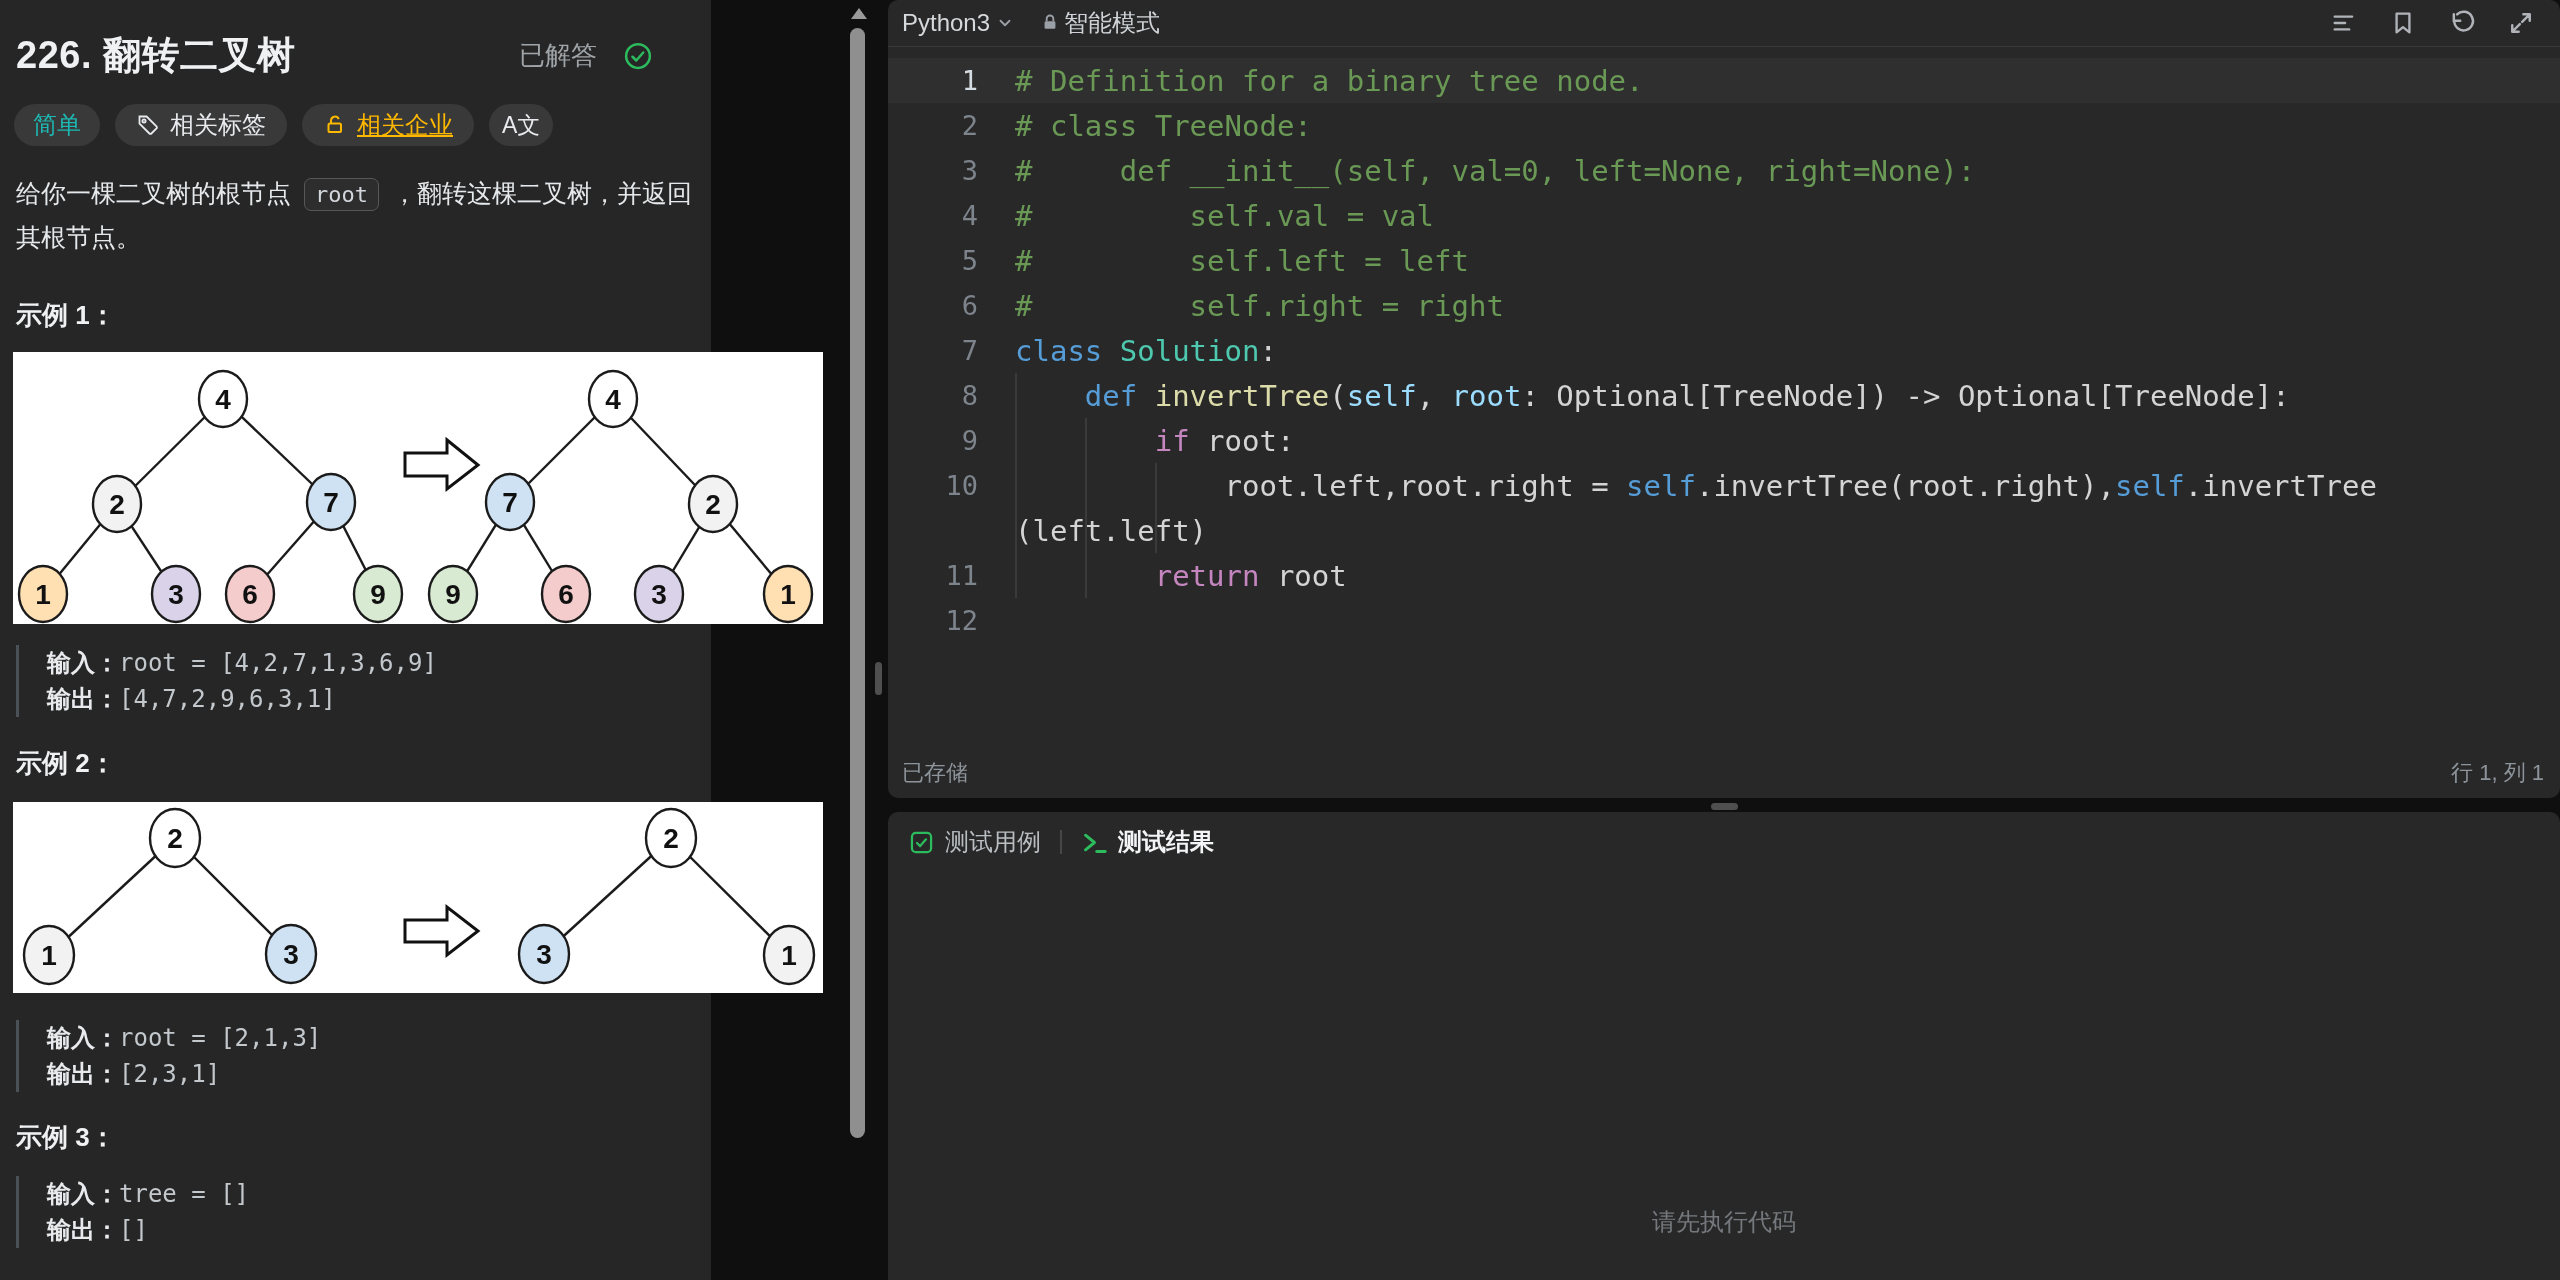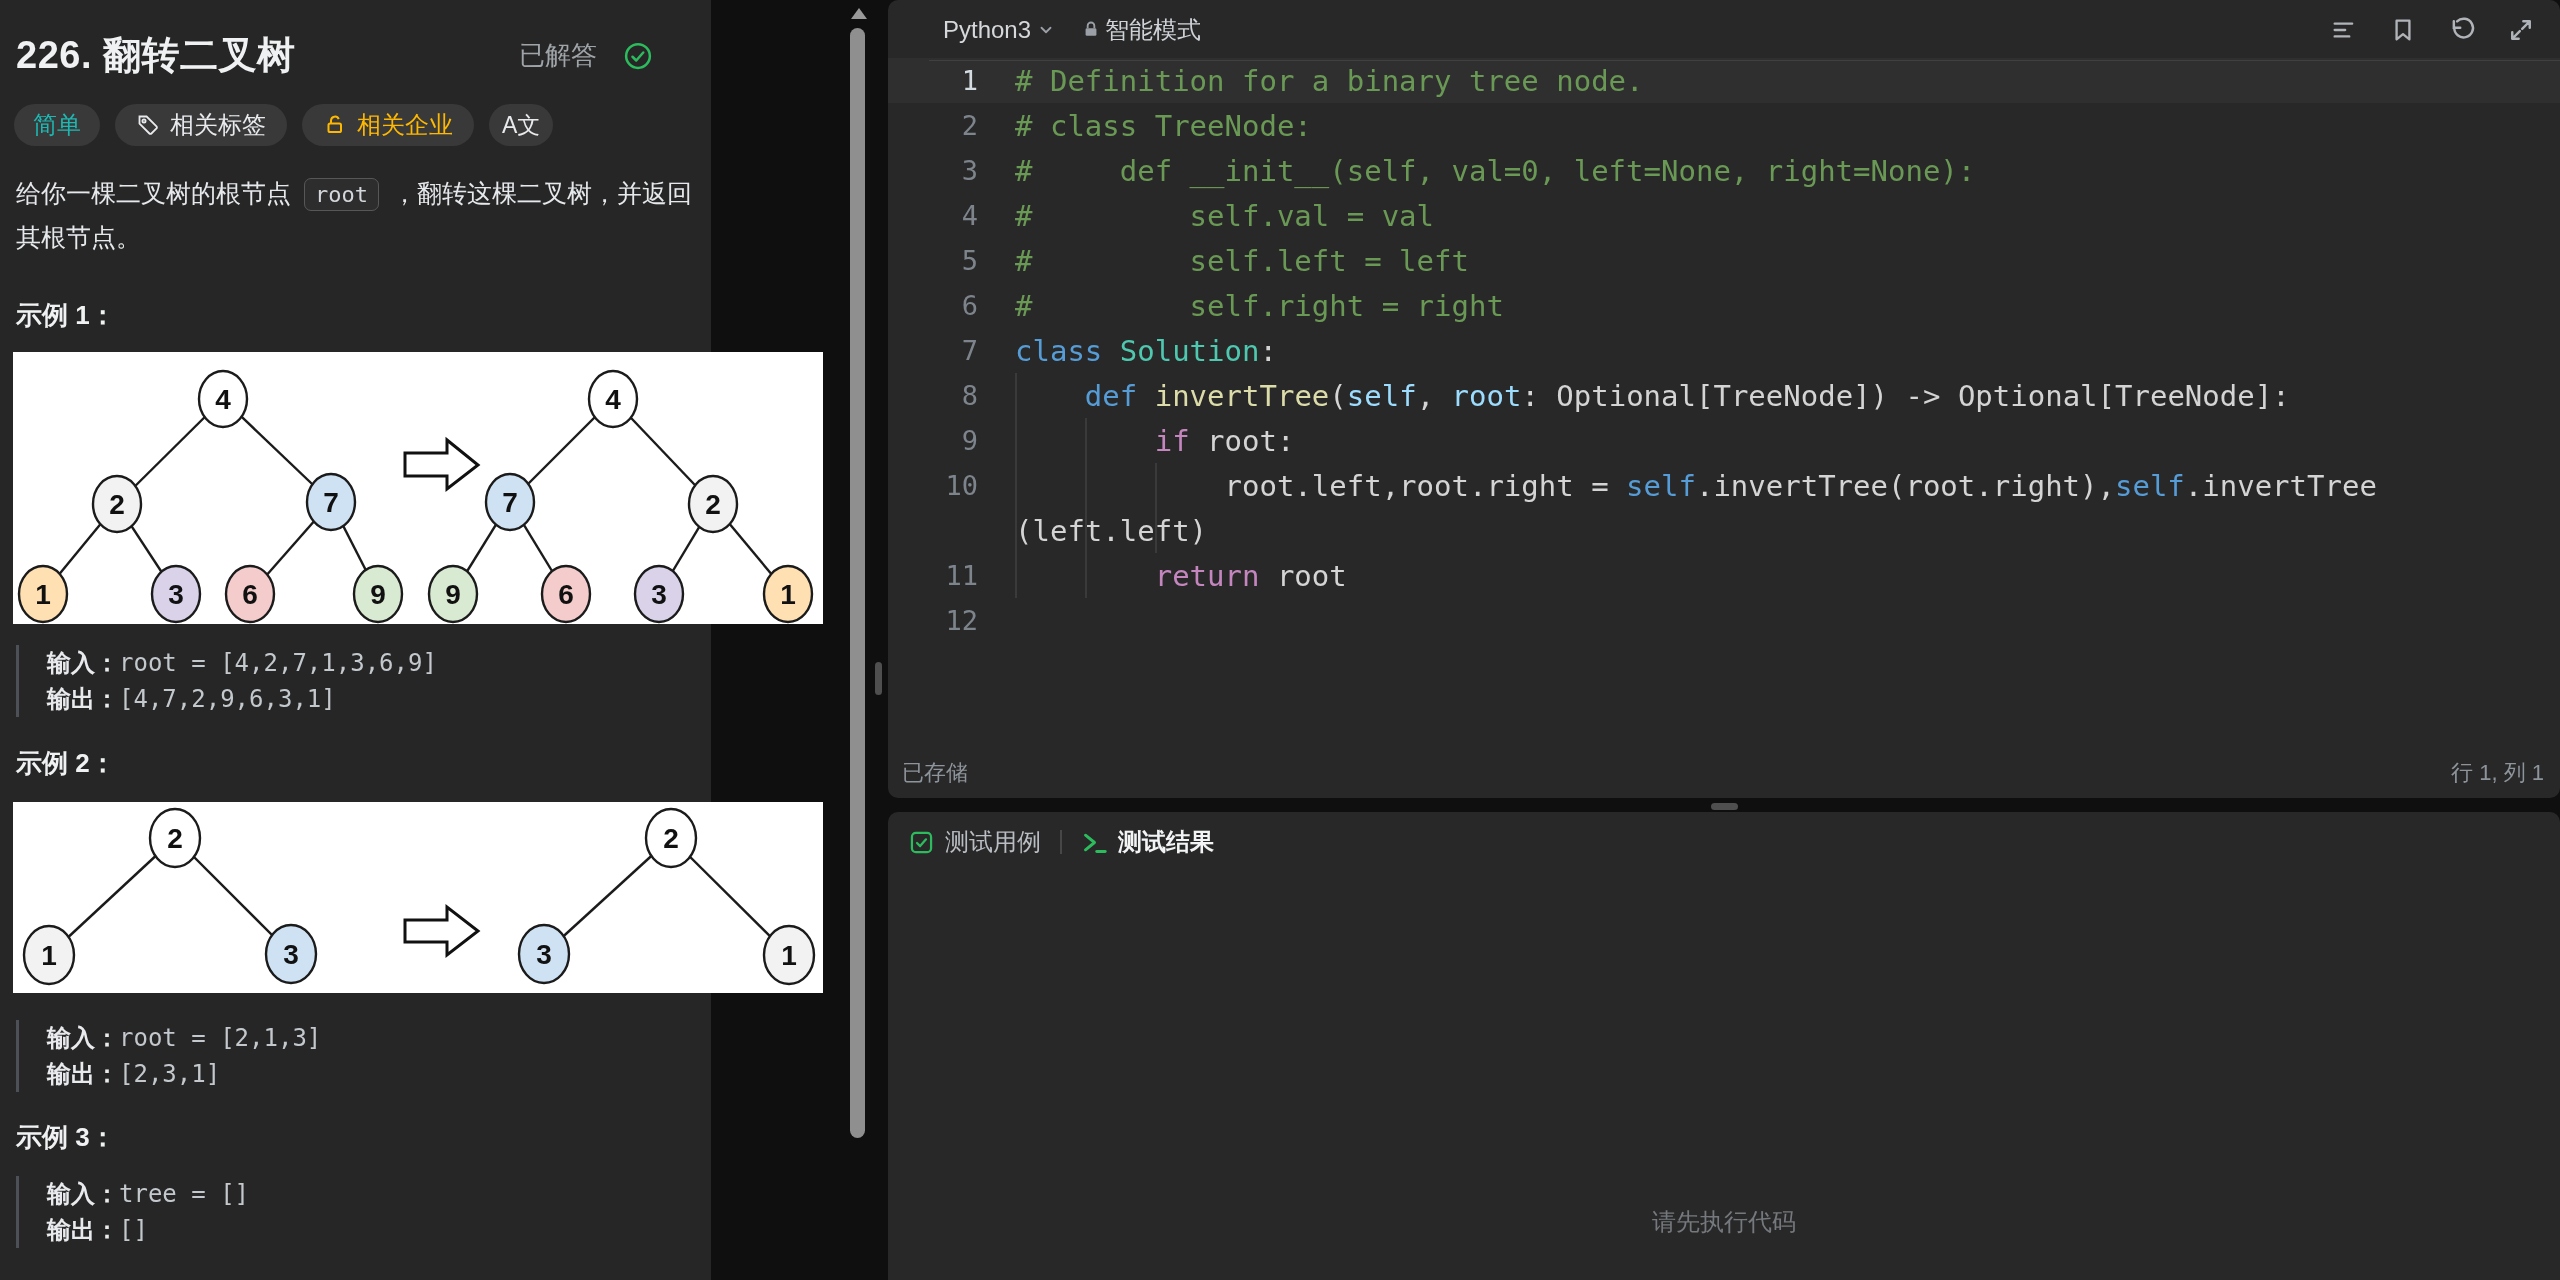--- a/index.html
+++ b/index.html
@@ -10,21 +10,21 @@
   .left-panel { position:absolute; left:0; top:0; width:711px; height:1280px;
                 background:#262626; }
   .problem-title { position:absolute; left:16px; top:30px; font-size:38px; font-weight:bold;
                    color:#eff1f3; letter-spacing:.5px; }
   .solved { position:absolute; right:58px; top:38px; display:flex; align-items:center; gap:26px; }
   .solved-text { font-size:26px; color:#9fa4a8; }
   .tags-row { position:absolute; left:14px; top:104px; display:flex; gap:15px; }
   .pill { height:42px; background:#393939; border-radius:21px; display:inline-flex;
           align-items:center; gap:10px; padding:0 21px; font-size:24px; color:#e8eaed; cursor:pointer; }
   .pill.difficulty { color:#1db8b3; padding:0 19px; }
-  .pill.company { color:#ffb800; }
+  .pill.company { color:#ffb800;text-decoration:underline; }
   .pill.translate { padding:0 13px; font-size:23px; }
   .desc { position:absolute; left:16px; top:172px; font-size:25px; color:#e6e9ec; line-height:42px; }
   .code-chip { font-family:"DejaVu Sans Mono","Liberation Mono",monospace; font-size:22px;
                background:#2d2d2d; border:1.5px solid #575757; border-radius:7px;
                padding:3px 10px; color:#d3d7db; margin:0 6px; }
   .ex-head { position:absolute; left:16px; font-size:26px; font-weight:bold; color:#eff1f3; }
   .tree-img { position:absolute; left:13px; background:#ffffff; }
   .ex-pre { position:absolute; left:16px; border-left:3px solid #4c5157; padding-left:28px;
             font-size:24px; line-height:35px; }
   .ex-pre .lbl { font-weight:bold; color:#e8eaed; }
@@ -39,23 +39,23 @@
 
   
   .v-handle { position:absolute; left:875px; top:662px; width:7px; height:33px;
               background:#4f4f4f; border-radius:4px; cursor:col-resize; }
   .h-handle { position:absolute; left:1711px; top:803px; width:27px; height:7px;
               background:#4f4f4f; border-radius:4px; cursor:row-resize; }
 
   
   .editor-panel { position:absolute; left:888px; top:0; width:1672px; height:798px;
                   background:#282828; border-radius:10px; overflow:hidden; }
-  .editor-header { position:absolute; left:0; top:0; right:0; height:61px;
+  .editor-header { position:absolute; left:0; top:0; right:0; height:47px;
                    border-bottom:1px solid #3a3a3a; display:flex; align-items:center;
-                   padding:0 24px 0 14px;margin-left:41px; }
+                   padding:0 24px 0 14px; }
   .lang-select { display:flex; align-items:center; gap:6px; color:#d6d9dc; font-size:24px; cursor:pointer; }
   .mode-badge { display:flex; align-items:center; gap:4px; margin-left:26px; color:#cfd3d7; font-size:24px; }
   .header-spacer { flex:1; }
   .hicon { width:30px; height:30px; margin-left:29px; cursor:pointer; display:flex;
            align-items:center; justify-content:center; }
 
   .code-area { position:absolute; left:0; top:58px; right:0; }
   .code-row { display:flex; height:45px; align-items:center; white-space:pre; }
   .code-row.current { background:rgba(255,255,255,0.035); }
   .gutter { width:127px; padding-right:37px; text-align:right; flex:none;

